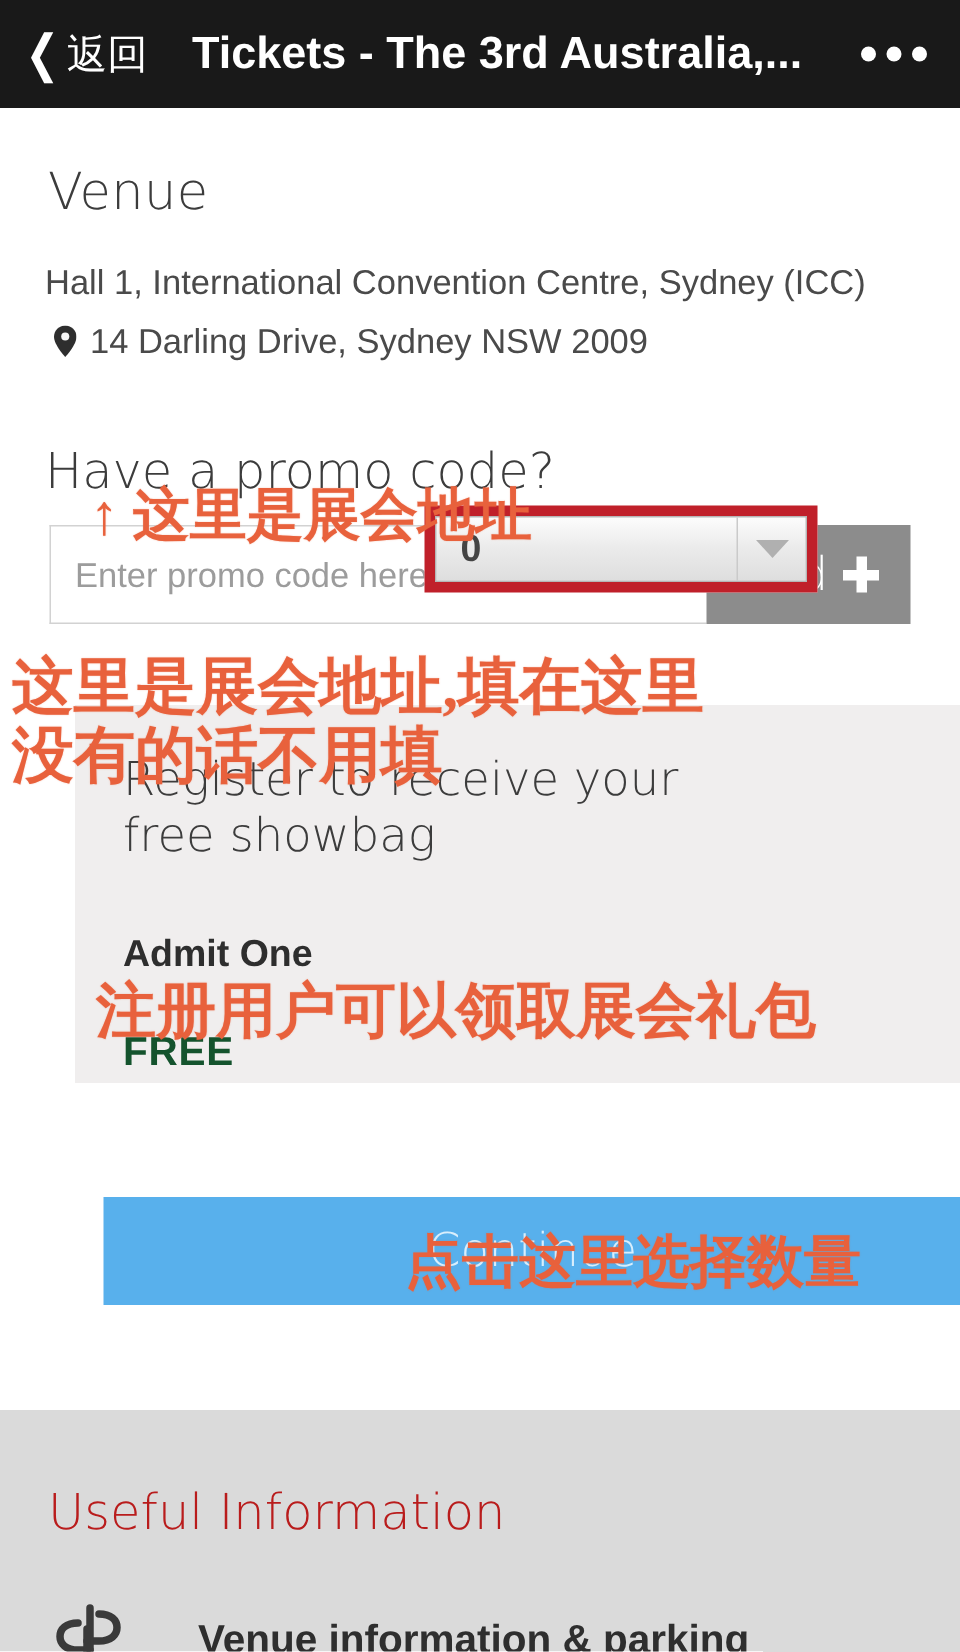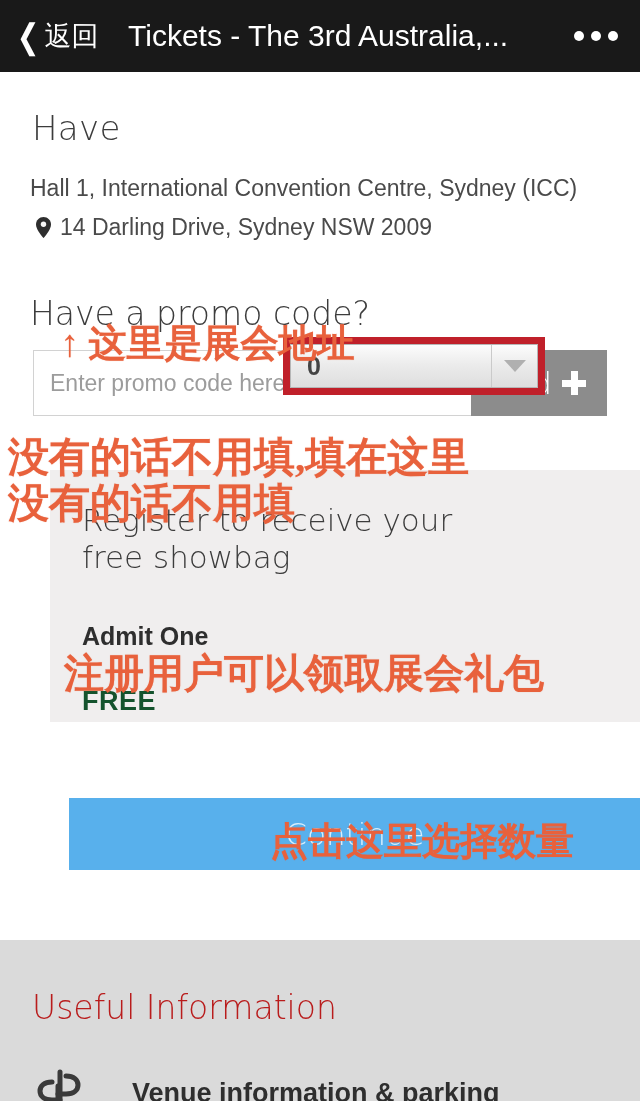--- a/index.html
+++ b/index.html
@@ -24,21 +24,21 @@
     font-size:34px; line-height:1; font-weight:400; color:#fff;
     transform:scaleX(0.8); display:inline-block; margin-right:2px;
   }
   .hdr-back-label{
     font-size:27px; color:#ffffff; letter-spacing:0px;
     font-family:"DejaVu Sans", sans-serif;
   }
   .hdr-title{
     position:absolute; left:128px; top:0; height:72px;
     display:flex; align-items:center;
-    font-size:30px; color:#ffffff; font-weight:400;
+    font-size:30px; color:#ffffff; font-weight:700;
     white-space:nowrap; overflow:hidden; max-width:410px;
   }
   .hdr-dots{
     position:absolute; right:22px; top:0; height:72px;
     display:flex; align-items:center; gap:7px; cursor:pointer;
   }
   .hdr-dots i{ width:10px; height:10px; border-radius:50%; background:#fff; display:block; }
 
   
   .content{ position:absolute; left:0; top:72px; width:640px; height:1029px; background:#fff; }
@@ -188,21 +188,21 @@
     <div class="hdr-title">Tickets - The 3rd Australia,...</div>
     <div class="hdr-dots">
       <i></i>
       <i></i>
       <i></i>
     </div>
   </div>
 
   <div class="content">
 
-    <div class="where-title">Have</div>
+    <div class="where-title">Venue</div>
     <div class="venue-line">Hall 1, International Convention Centre, Sydney (ICC)</div>
     <div class="addr-line">
       <span class="pin-icon">
         <svg viewBox="0 0 15 21" width="15" height="21">
           <path d="M7.5 0C3.36 0 0 3.36 0 7.5C0 13 7.5 21 7.5 21S15 13 15 7.5C15 3.36 11.64 0 7.5 0Z" fill="#2e2e2e"></path>
           <circle cx="7.5" cy="7.3" r="2.7" fill="#f7f7f7"></circle>
         </svg>
       </span>
       <span>14 Darling Drive, Sydney NSW 2009</span>
     </div>
@@ -244,19 +244,19 @@
               <path d="M30 8 L30 36"></path>
               <path d="M28 22 L28 50"></path>
             </g>
           </svg>
         </span>
         <span class="useful-row-label">Venue information &amp; parking</span>
       </div>
     </div>
 
     <div class="anno" id="anno-address">↑ 这里是展会地址</div>
-    <div class="anno" id="anno-promo1">没有的话不用填,填在这里</div>
+    <div class="anno" id="anno-promo1">这里是展会地址,填在这里</div>
     <div class="anno" id="anno-showbag">注册用户可以领取展会礼包</div>
     <div class="anno" id="anno-promo2">没有的话不用填</div>
     <div class="anno" id="anno-qty">点击这里选择数量</div>
 
   </div>
 </div>
 
 </body></html>

